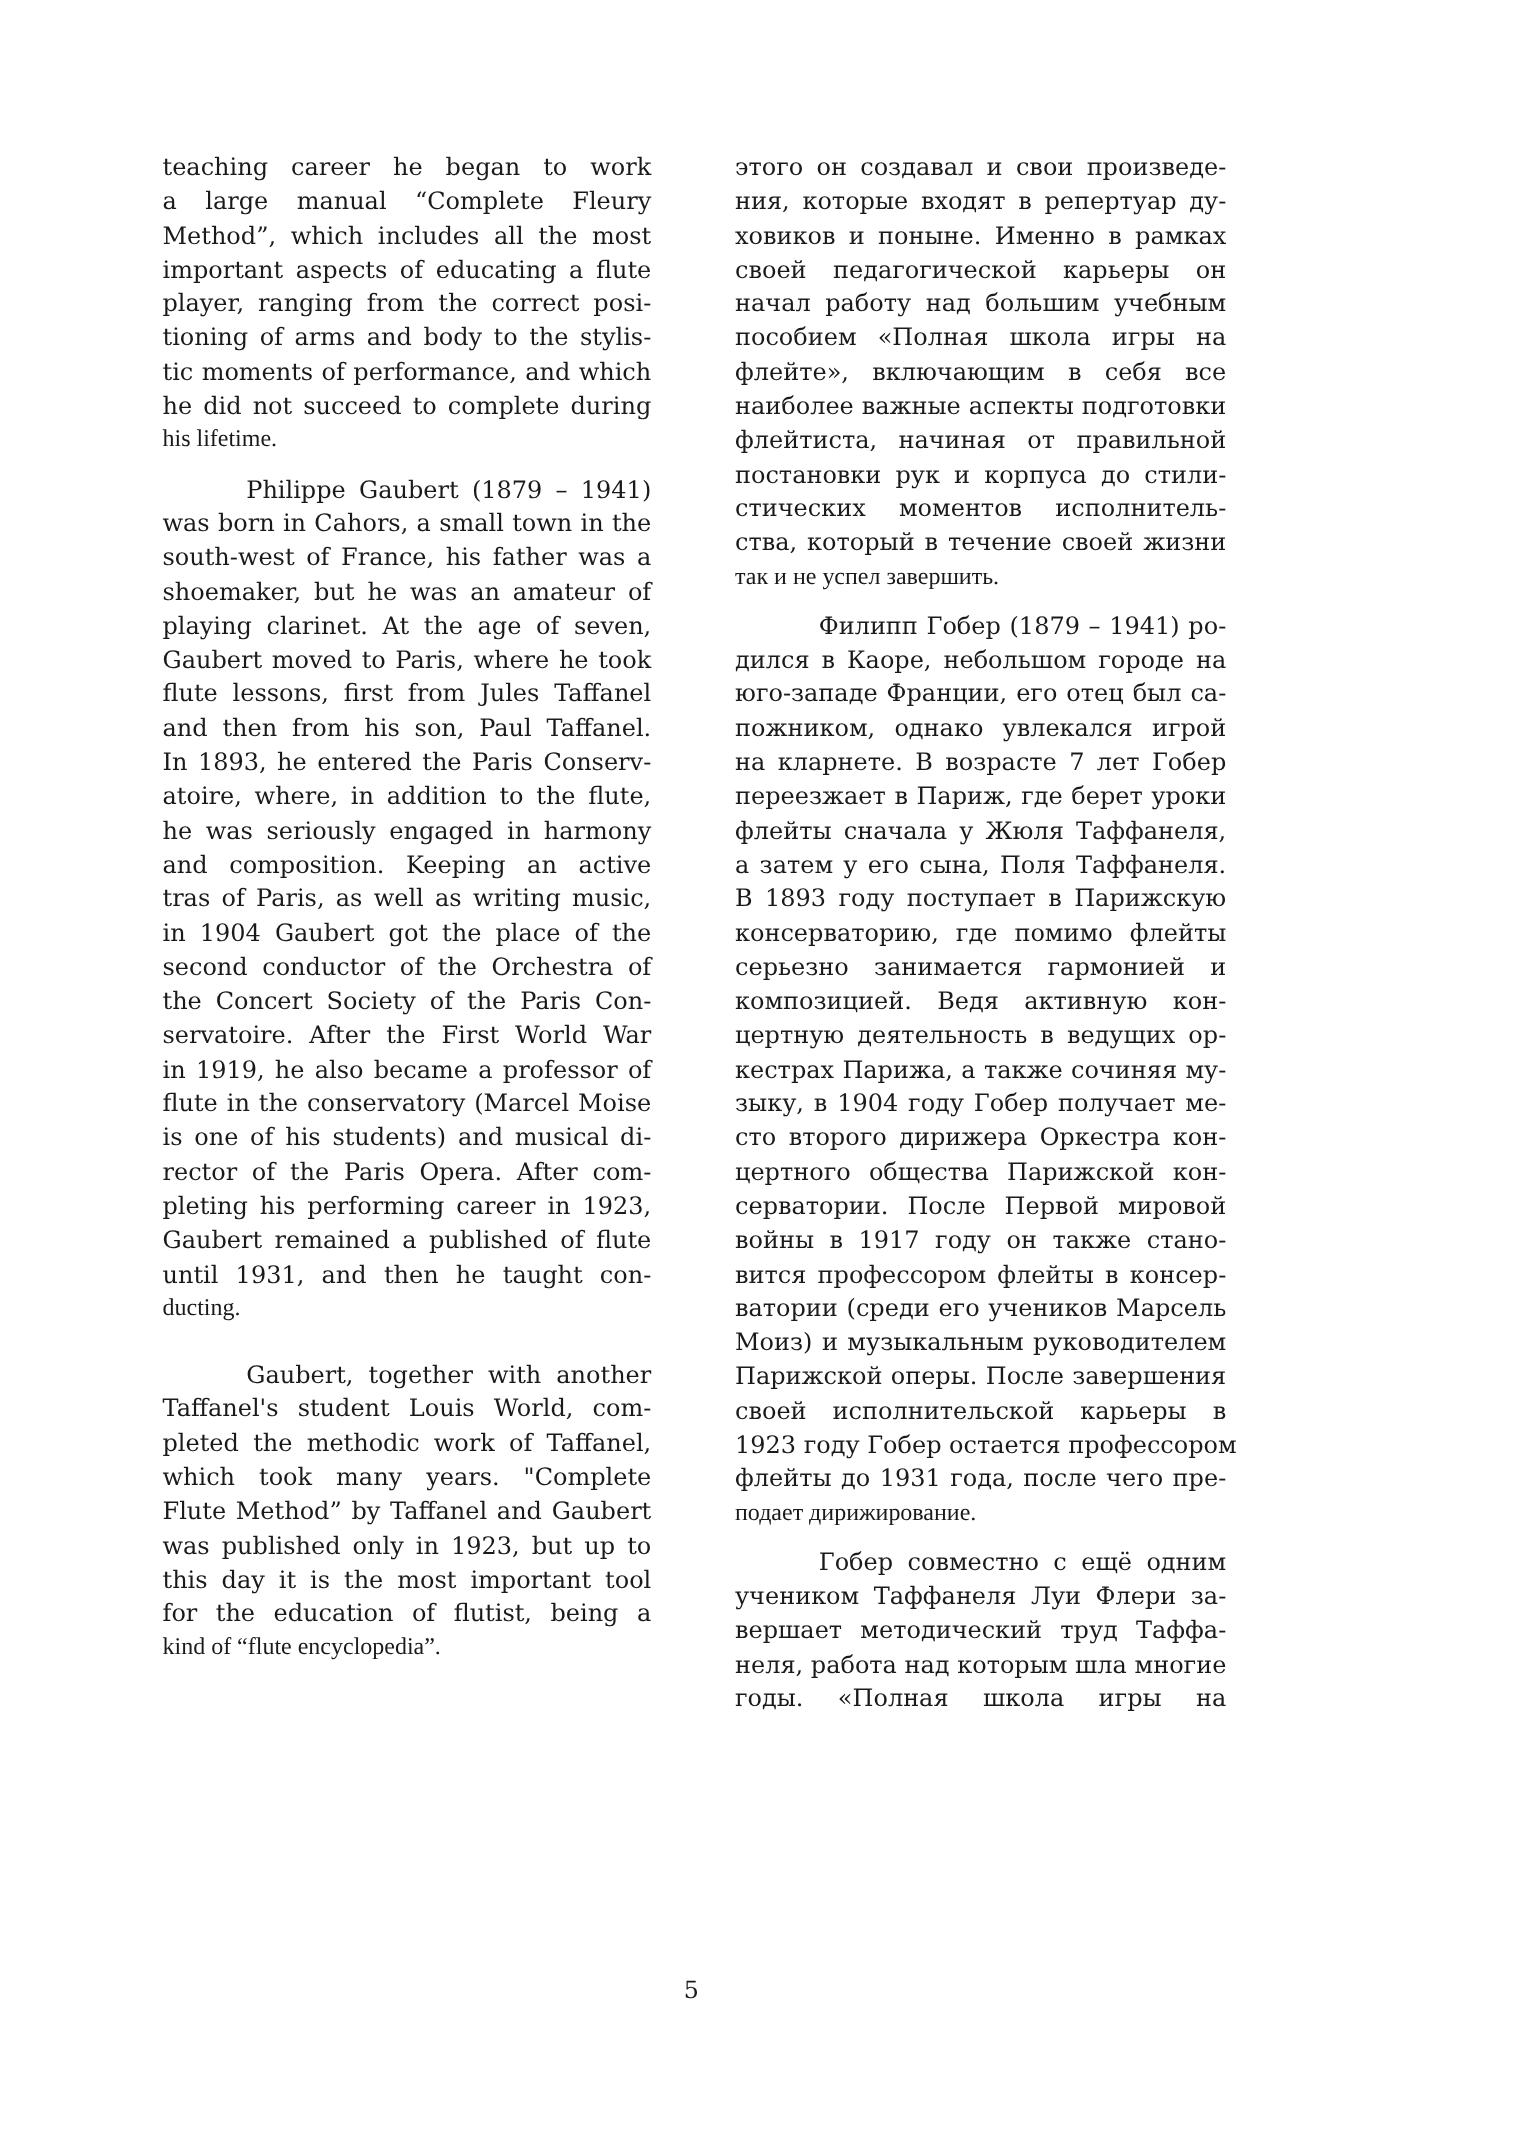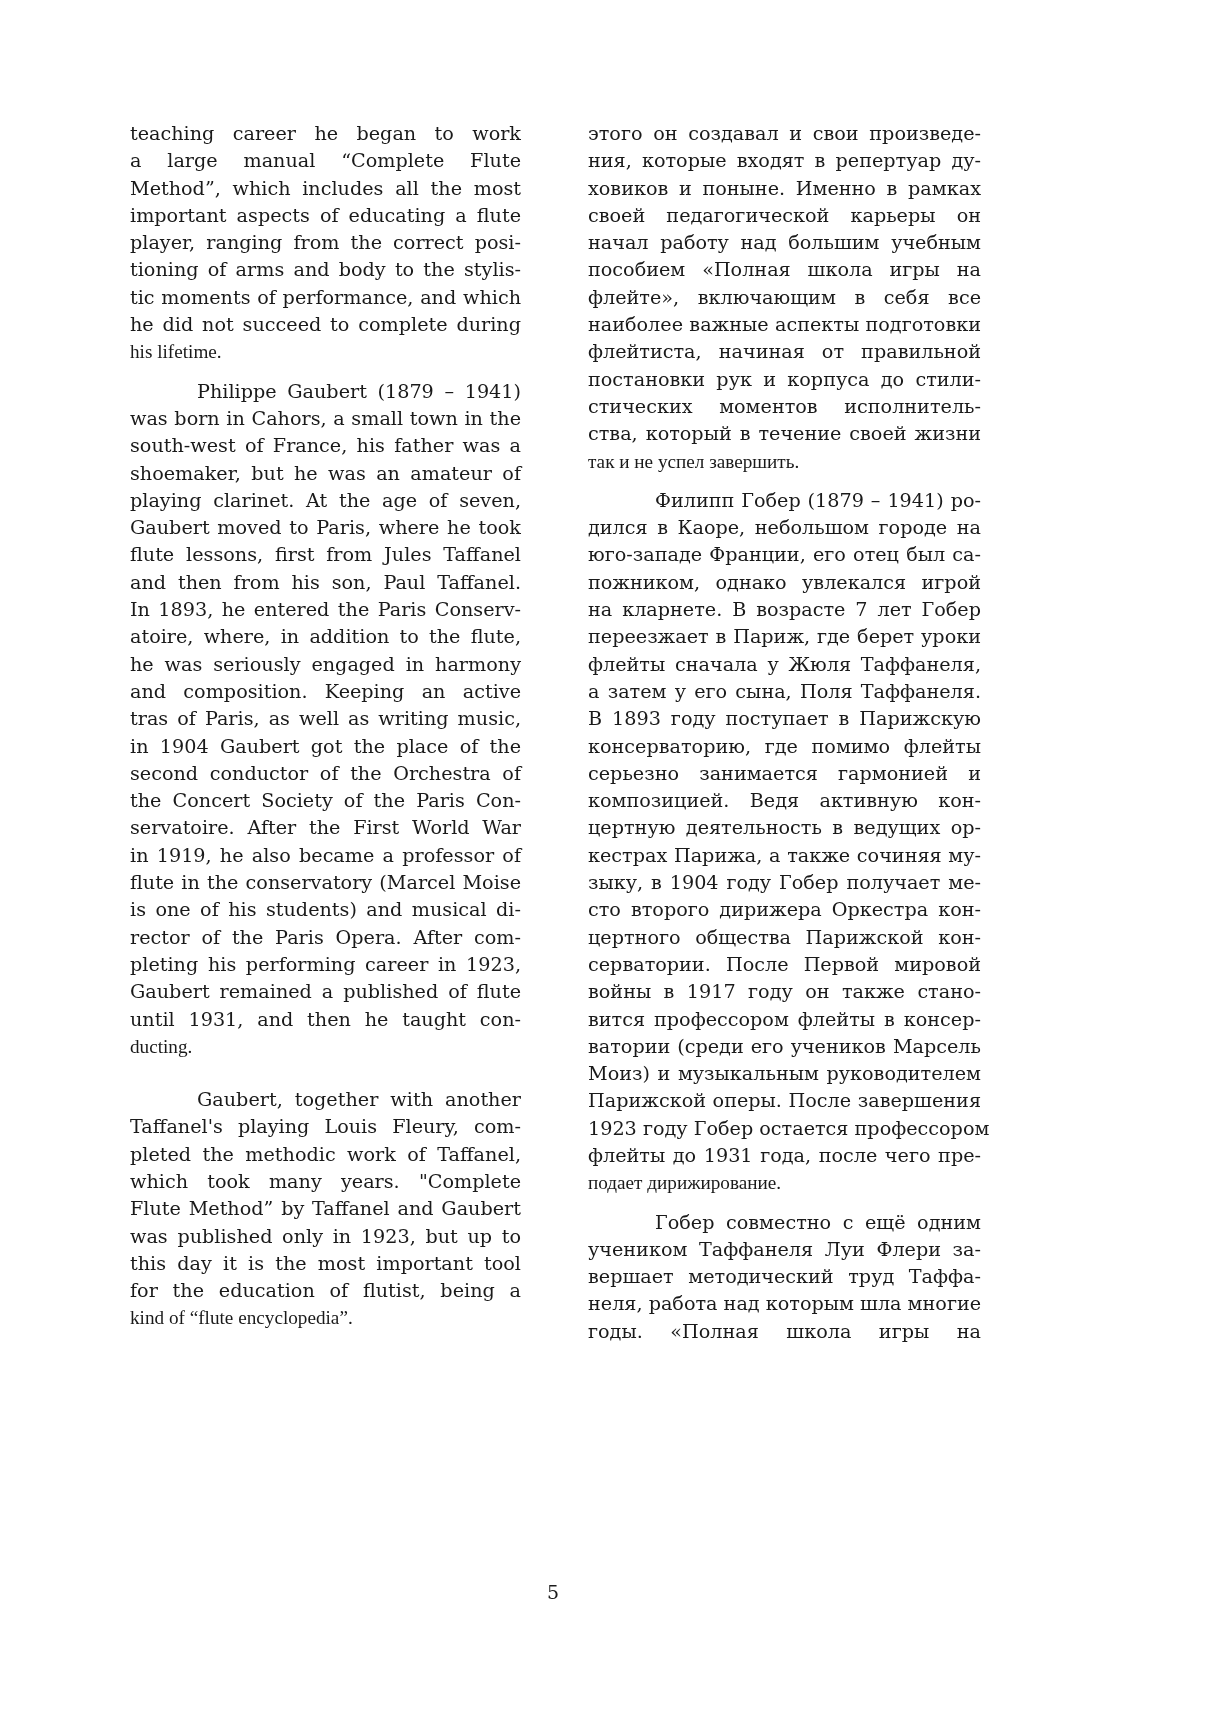--- a/index.html
+++ b/index.html
@@ -57,21 +57,21 @@
     }
   </style>
 </head>
 <body>
 
 <div class="page">
 
   <div class="column col-left">
     <div>
       <span class="line">teaching career he began to work</span>
-      <span class="line">a large manual “Complete Flute</span>
+      <span class="line">a large manual “Complete Fleury</span>
       <span class="line">Method”, which includes all the most</span>
       <span class="line">important aspects of educating a flute</span>
       <span class="line">player, ranging from the correct posi-</span>
       <span class="line">tioning of arms and body to the stylis-</span>
       <span class="line">tic moments of performance, and which</span>
       <span class="line">he did not succeed to complete during</span>
       <span class="line last">his lifetime.</span>
     </div>
     <span class="para-gap"></span>
     <div>
@@ -97,21 +97,21 @@
       <span class="line">is one of his students) and musical di-</span>
       <span class="line">rector of the Paris Opera. After com-</span>
       <span class="line">pleting his performing career in 1923,</span>
       <span class="line">Gaubert remained a published of flute</span>
       <span class="line">until 1931, and then he taught con-</span>
       <span class="line last">ducting.</span>
     </div>
     <span class="para-gap-lg"></span>
     <div>
       <span class="line indent">Gaubert, together with another</span>
-      <span class="line">Taffanel's playing Louis Fleury, com-</span>
+      <span class="line">Taffanel's student Louis World, com-</span>
       <span class="line">pleted the methodic work of Taffanel,</span>
       <span class="line">which took many years. "Complete</span>
       <span class="line">Flute Method” by Taffanel and Gaubert</span>
       <span class="line">was published only in 1923, but up to</span>
       <span class="line">this day it is the most important tool</span>
       <span class="line">for the education of flutist, being a</span>
       <span class="line last">kind of “flute encyclopedia”.</span>
     </div>
   </div>
 
@@ -149,20 +149,21 @@
       <span class="line">кестрах Парижа, а также сочиняя му-</span>
       <span class="line">зыку, в 1904 году Гобер получает ме-</span>
       <span class="line">сто второго дирижера Оркестра кон-</span>
       <span class="line">цертного общества Парижской кон-</span>
       <span class="line">серватории. После Первой мировой</span>
       <span class="line">войны в 1917 году он также стано-</span>
       <span class="line">вится профессором флейты в консер-</span>
       <span class="line">ватории (среди его учеников Марсель</span>
       <span class="line">Моиз) и музыкальным руководителем</span>
       <span class="line">Парижской оперы. После завершения</span>
+      <span class="line">своей исполнительской карьеры в</span>
       <span class="line">1923 году Гобер остается профессором</span>
       <span class="line">флейты до 1931 года, после чего пре-</span>
       <span class="line last">подает дирижирование.</span>
     </div>
     <span class="para-gap"></span>
     <div>
       <span class="line indent">Гобер совместно с ещё одним</span>
       <span class="line">учеником Таффанеля Луи Флери за-</span>
       <span class="line">вершает методический труд Таффа-</span>
       <span class="line">неля, работа над которым шла многие</span>

